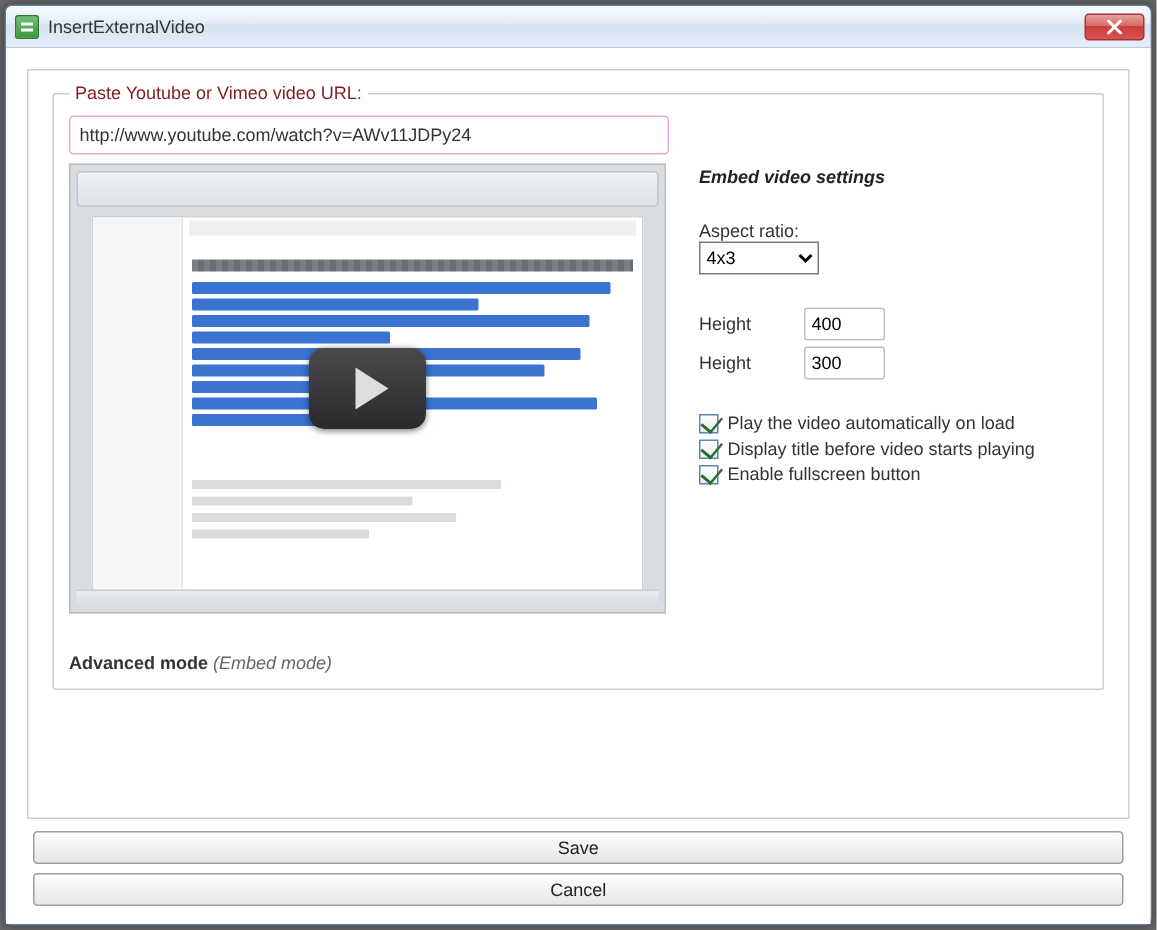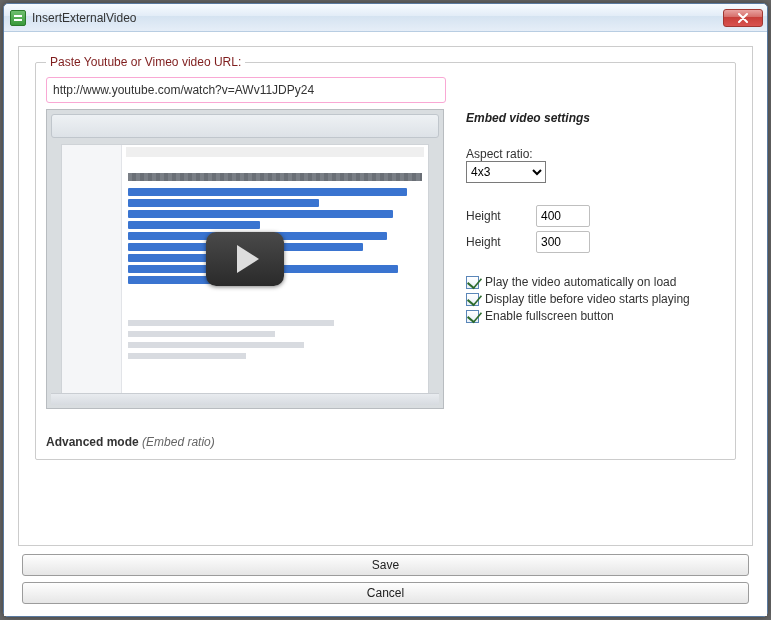--- a/index.html
+++ b/index.html
@@ -329,21 +329,21 @@
               <div class="chk-row">
                 <div class="chk checked"></div>
                 <span class="lbl">Enable fullscreen button</span>
               </div>
             </div>
           </div>
         </div>
 
         <div class="adv">
           <span class="strong">Advanced mode</span>
-          <span class="em">(Embed ratio)</span>
+          <span class="em">(Embed mode)</span>
         </div>
 
       </fieldset>
 
     </div>
 
     <div class="button-bar">
       <button class="btn">Save</button>
       <button class="btn">Cancel</button>
     </div>

